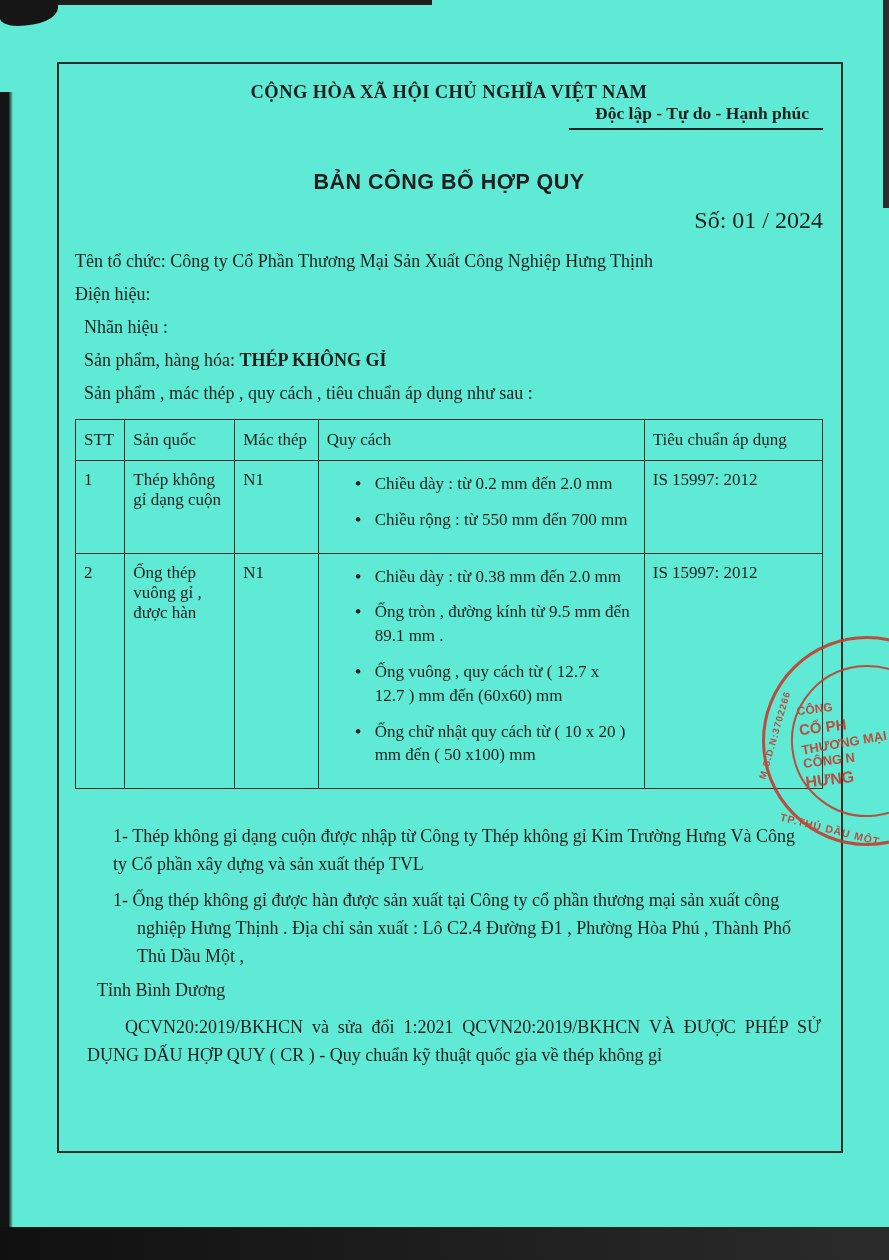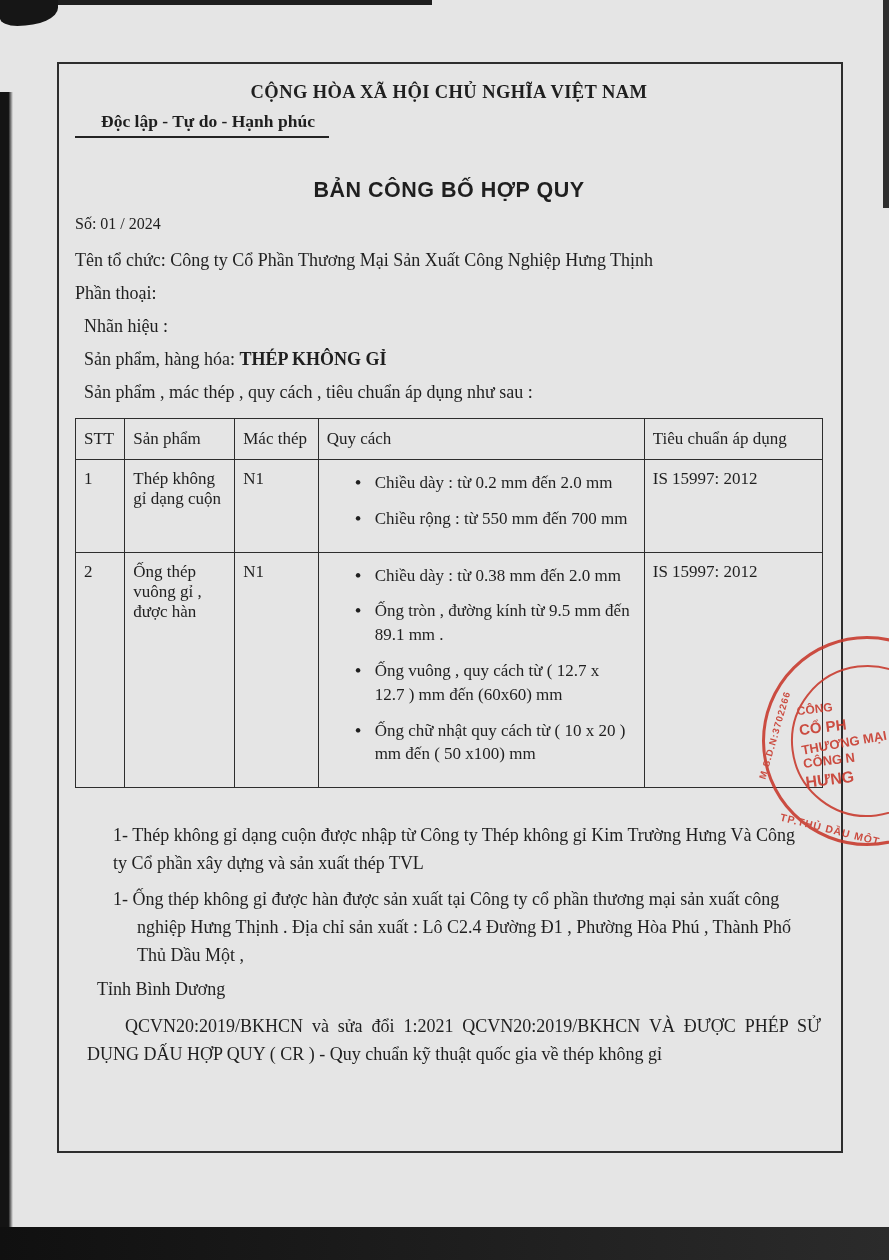--- a/index.html
+++ b/index.html
@@ -1,20 +1,20 @@
 <!DOCTYPE html>
 <html><head>
 <meta charset="utf-8">
 <style>
   html,body{margin:0;padding:0;background:#888;}
   .page{
     position:relative;
     width:889px;height:1260px;
     margin:0 auto;
-    background:#e5e5e5;
+    background:#5eead4;
     overflow:hidden;
     font-family:"Liberation Serif","DejaVu Serif",serif;
     color:#1f1f1f;
   }
   
   .edge{position:absolute;z-index:30;}
   .edge-left{left:0;top:92px;bottom:0;width:13px;background:linear-gradient(to right,#141414 65%,rgba(20,20,20,0));}
   .edge-bottom{left:0;right:0;bottom:0;height:33px;background:linear-gradient(to right,#101010 0%,#1c1c1c 45%,#2b2b2b 100%);}
   .edge-top{left:0;top:0;width:432px;height:5px;background:#1e1e1e;}
   .corner-tl{left:0;top:0;width:58px;height:26px;background:#161616;border-radius:0 0 70% 30%;}
@@ -23,28 +23,28 @@
   .border-box{
     position:absolute;left:57px;top:62px;
     width:786px;height:1091px;
     border:2px solid #2d2d2d;
     box-sizing:border-box;
     padding:14px 18px 0 16px;
   }
   
   .nat-head{text-align:center;margin-top:4px;}
   .nat-title{font-weight:bold;font-size:18.5px;letter-spacing:.4px;}
-  .motto-wrap{text-align:left;margin-top:8px;}
+  .motto-wrap{text-align:right;margin-top:0;}
   .motto{display:inline-block;font-weight:bold;font-size:17.5px;border-bottom:2px solid #232323;padding:0 14px 4px 26px;}
   .doc-title{
     text-align:center;margin:40px 0 0 0;
     font-family:"Liberation Sans","DejaVu Sans",sans-serif;
     font-weight:bold;font-size:21.5px;letter-spacing:.5px;
   }
-  .doc-number{text-align:left;font-size:16px;margin-top:12px;}
+  .doc-number{text-align:right;font-size:24px;margin-top:12px;}
   
   .info{margin-top:14px;font-size:18px;line-height:1.5;}
   .info p{margin:6px 0;}
   .info p.indent{margin-left:9px;}
   .info .bold{font-weight:bold;}
   
   table.spec{
     border-collapse:collapse;
     width:100%;
     margin-top:12px;
@@ -127,31 +127,31 @@
       <div class="motto-wrap">
         <span class="motto">Độc lập - Tự do - Hạnh phúc</span>
       </div>
     </div>
 
     <div class="doc-title">BẢN CÔNG BỐ HỢP QUY</div>
     <div class="doc-number">Số: 01 / 2024</div>
 
     <div class="info">
       <p>Tên tổ chức: Công ty Cổ Phần Thương Mại Sản Xuất Công Nghiệp Hưng Thịnh</p>
-      <p>Phần thoại:</p>
+      <p>Điện hiệu:</p>
       <p class="indent">Nhãn hiệu :</p>
       <p class="indent"><span>Sản phẩm, hàng hóa: </span><span class="bold">THÉP KHÔNG GỈ</span></p>
       <p class="indent">Sản phẩm , mác thép , quy cách , tiêu chuẩn áp dụng như sau :</p>
     </div>
 
     <table class="spec">
       <thead>
         <tr>
           <th class="c-stt">STT</th>
-          <th class="c-sp">Sản phẩm</th>
+          <th class="c-sp">Sản quốc</th>
           <th class="c-mt">Mác thép</th>
           <th class="c-qc">Quy cách</th>
           <th class="c-tc">Tiêu chuẩn áp dụng</th>
         </tr>
       </thead>
       <tbody>
         <tr>
           <td class="c-stt">1</td>
           <td class="c-sp">Thép không gỉ dạng cuộn</td>
           <td class="c-mt">N1</td>

